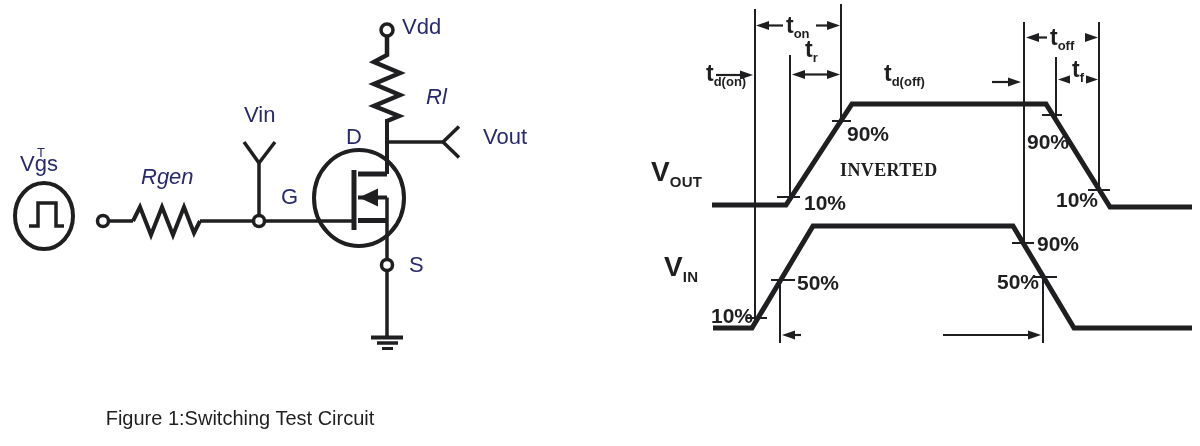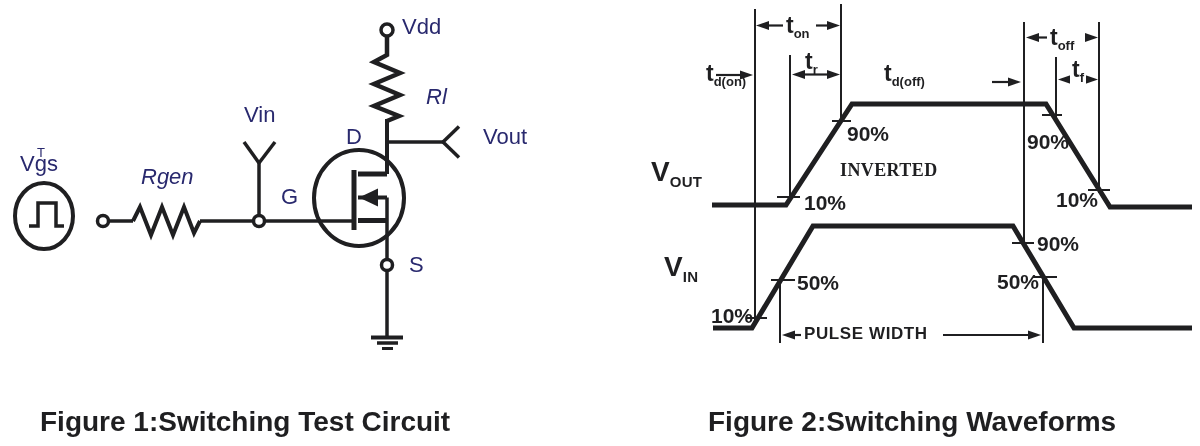--- a/index.html
+++ b/index.html
@@ -15,21 +15,21 @@
   .tmark { font-size:13px; font-weight:400; color:var(--circuit); }
   .pct { font-size:21px; font-weight:700; }
   .note { font-size:18px; font-weight:700; letter-spacing:.4px; }
   .pw   { font-size:17px; font-weight:700; letter-spacing:.6px; background:#fff; padding:0 3px; }
   .sig .main { font-size:28px; font-weight:700; }
   .sig .sub  { font-size:15px; font-weight:700; vertical-align:-6px; letter-spacing:.3px; }
   .tlbl { background:#fff; padding:0 2px; }
   .tlbl.nobg { background:transparent; padding:0; }
   .tlbl .main { font-size:23px; font-weight:700; }
   .tlbl .sub  { font-size:13px; font-weight:700; vertical-align:-5px; }
-  .caption { font-size:28px; font-weight:700; width:400px; text-align:center; }
+  .caption { font-size:20px; font-weight:400; width:400px; text-align:center; }
   .stroke { stroke:var(--ink); fill:none; }
   .fill   { fill:var(--ink); stroke:none; }
 </style>
 </head>
 <body>
 
 <div id="stage">
 
   <svg width="600" height="446" viewBox="0 0 600 446" style="left:0;">
     <g>
@@ -148,21 +148,21 @@
   <span class="lbl sig" style="left:664px; top:253px;">
     <span class="main">V</span><span class="sub">IN</span>
   </span>
 
   <span class="lbl tlbl nobg" style="left:658px; top:62px;margin-left:48px;">
     <span class="main">t</span><span class="sub">d(on)</span>
   </span>
   <span class="lbl tlbl" style="left:784px; top:14px;text-align:center;">
     <span class="main">t</span><span class="sub">on</span>
   </span>
-  <span class="lbl tlbl nobg" style="left:805px; top:50px;">
+  <span class="lbl tlbl nobg" style="left:805px; top:38px;">
     <span class="main">t</span><span class="sub">r</span>
   </span>
   <span class="lbl tlbl nobg" style="left:884px; top:62px;">
     <span class="main">t</span><span class="sub">d(off)</span>
   </span>
   <span class="lbl tlbl" style="left:1048px; top:26px;text-align:center;">
     <span class="main">t</span><span class="sub">off</span>
   </span>
   <span class="lbl tlbl" style="left:1070px; top:58px;">
     <span class="main">t</span><span class="sub">f</span>
@@ -171,16 +171,14 @@
   <span class="lbl pct" style="left:847px;  top:123px;">90%</span>
   <span class="lbl pct" style="left:804px;  top:192px;">10%</span>
   <span class="lbl pct" style="left:1027px; top:131px;">90%</span>
   <span class="lbl pct" style="left:1056px; top:189px;">10%</span>
   <span class="lbl pct" style="left:711px;  top:305px;">10%</span>
   <span class="lbl pct" style="left:797px;  top:272px;">50%</span>
   <span class="lbl pct" style="left:1037px; top:233px;">90%</span>
   <span class="lbl pct" style="left:997px;  top:271px;">50%</span>
 
   <span class="lbl note" style="left:840px; top:161px;font-family:Liberation Serif, serif;">INVERTED</span>
-  <span class="lbl pw" style="left:801px; top:325px;">PULSE WIDTH</span>
 
-  <div class="lbl caption" style="left:708px; top:408px;">Figure 2:Switching Waveforms</div>
 </div>
 
 </body></html>

